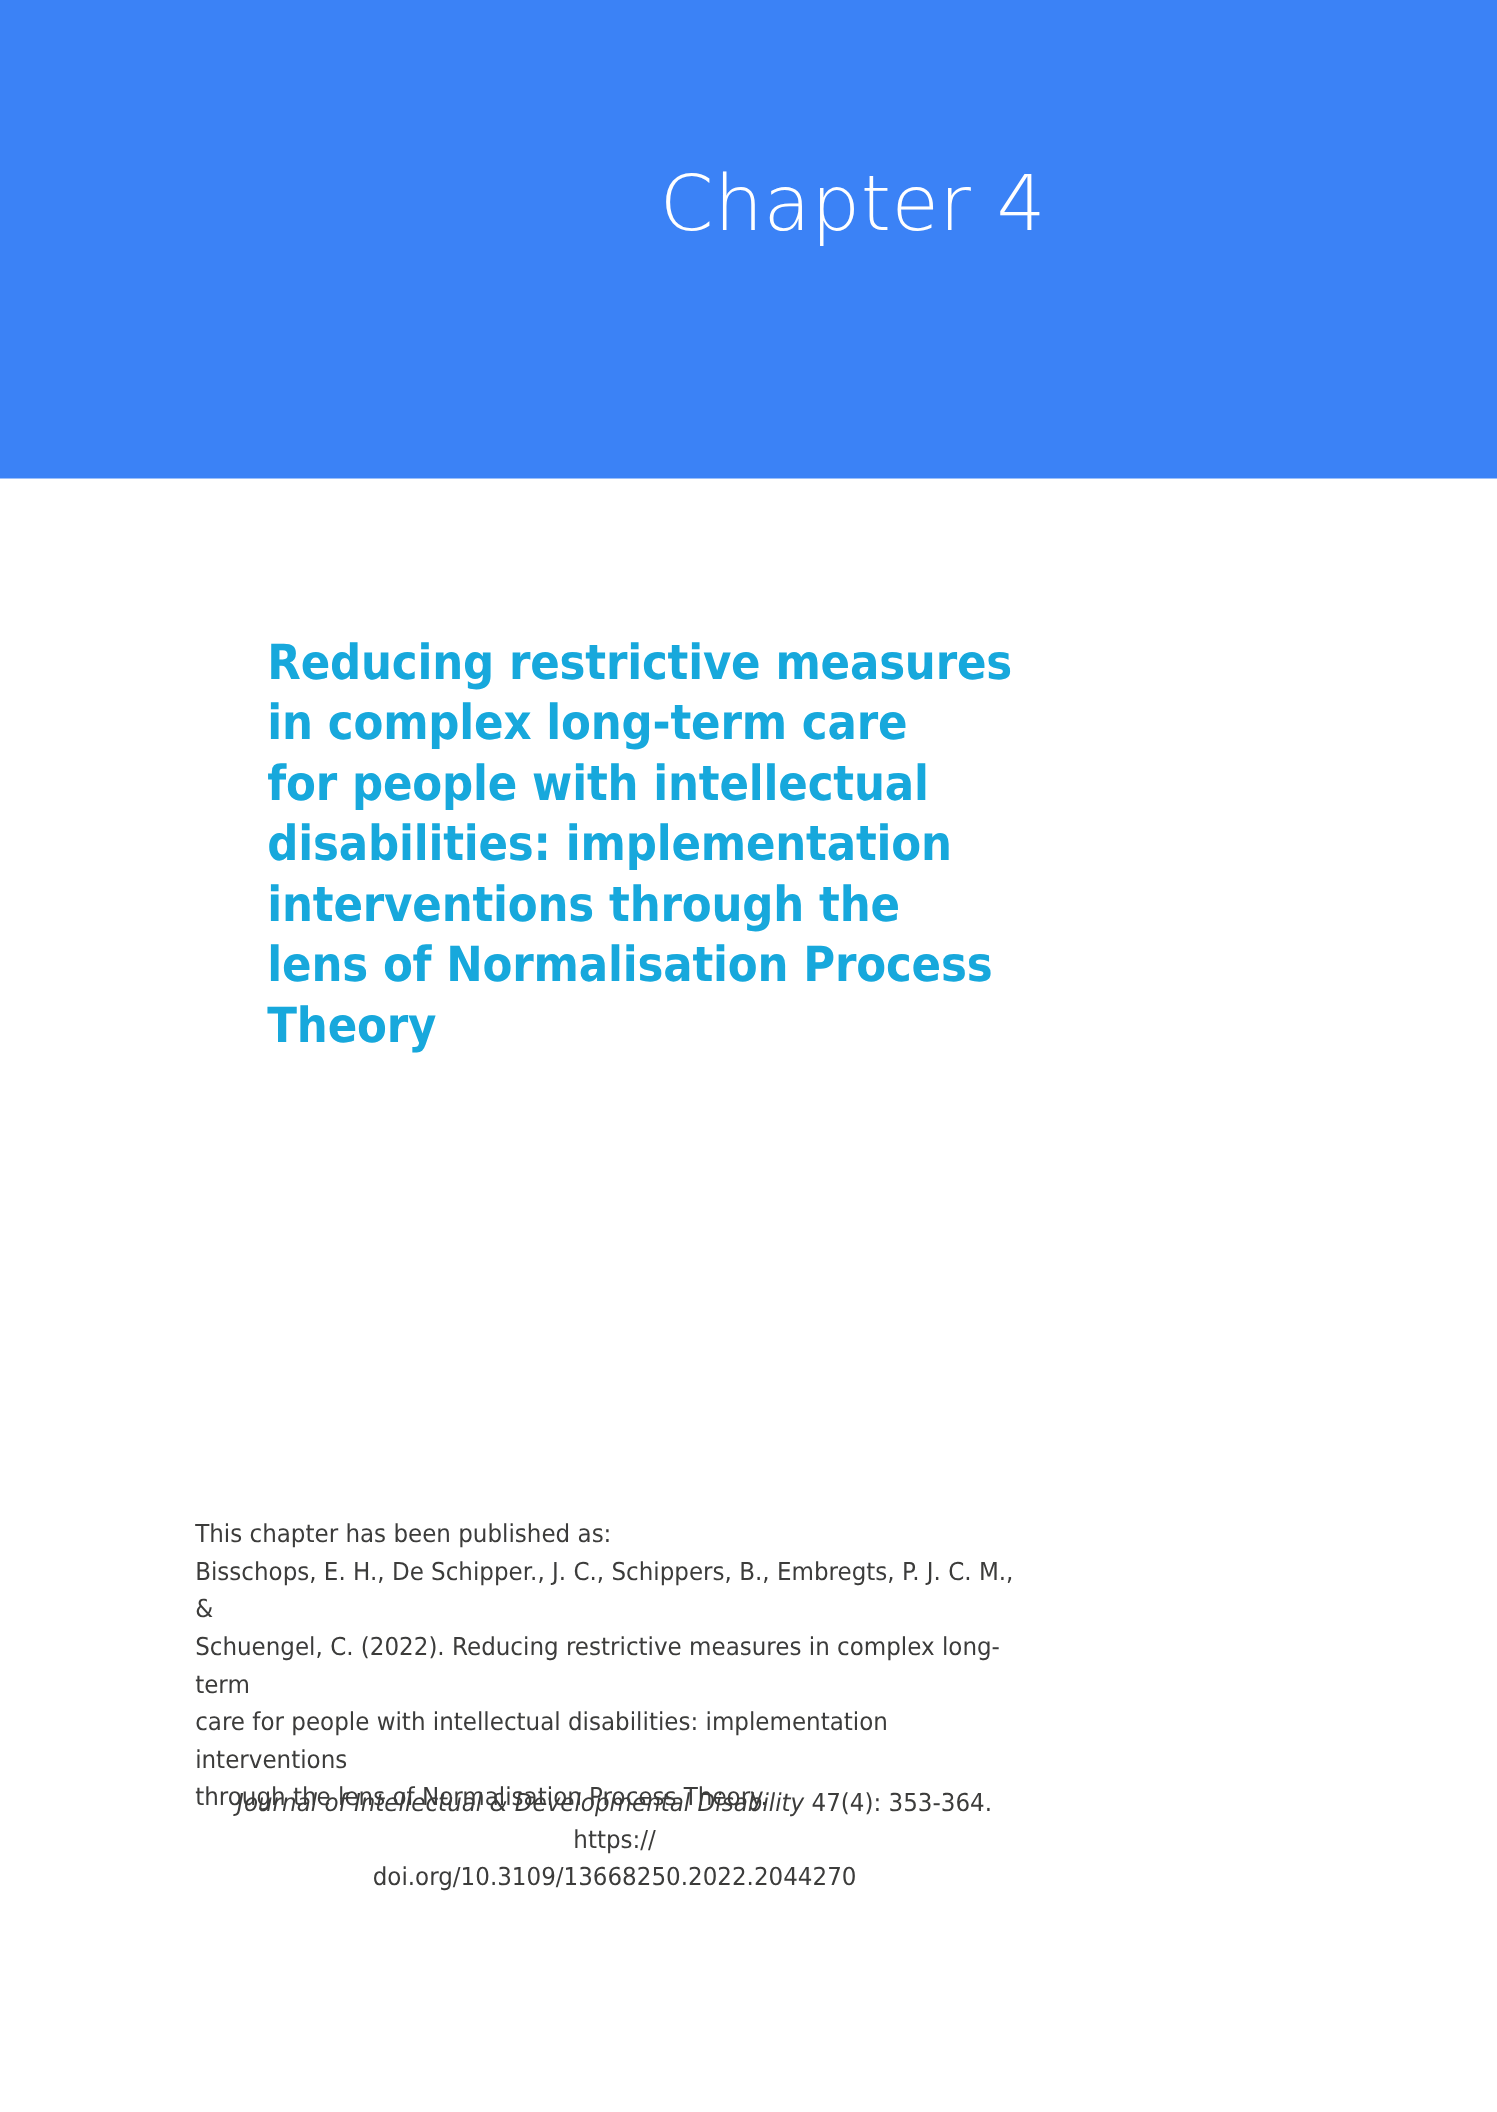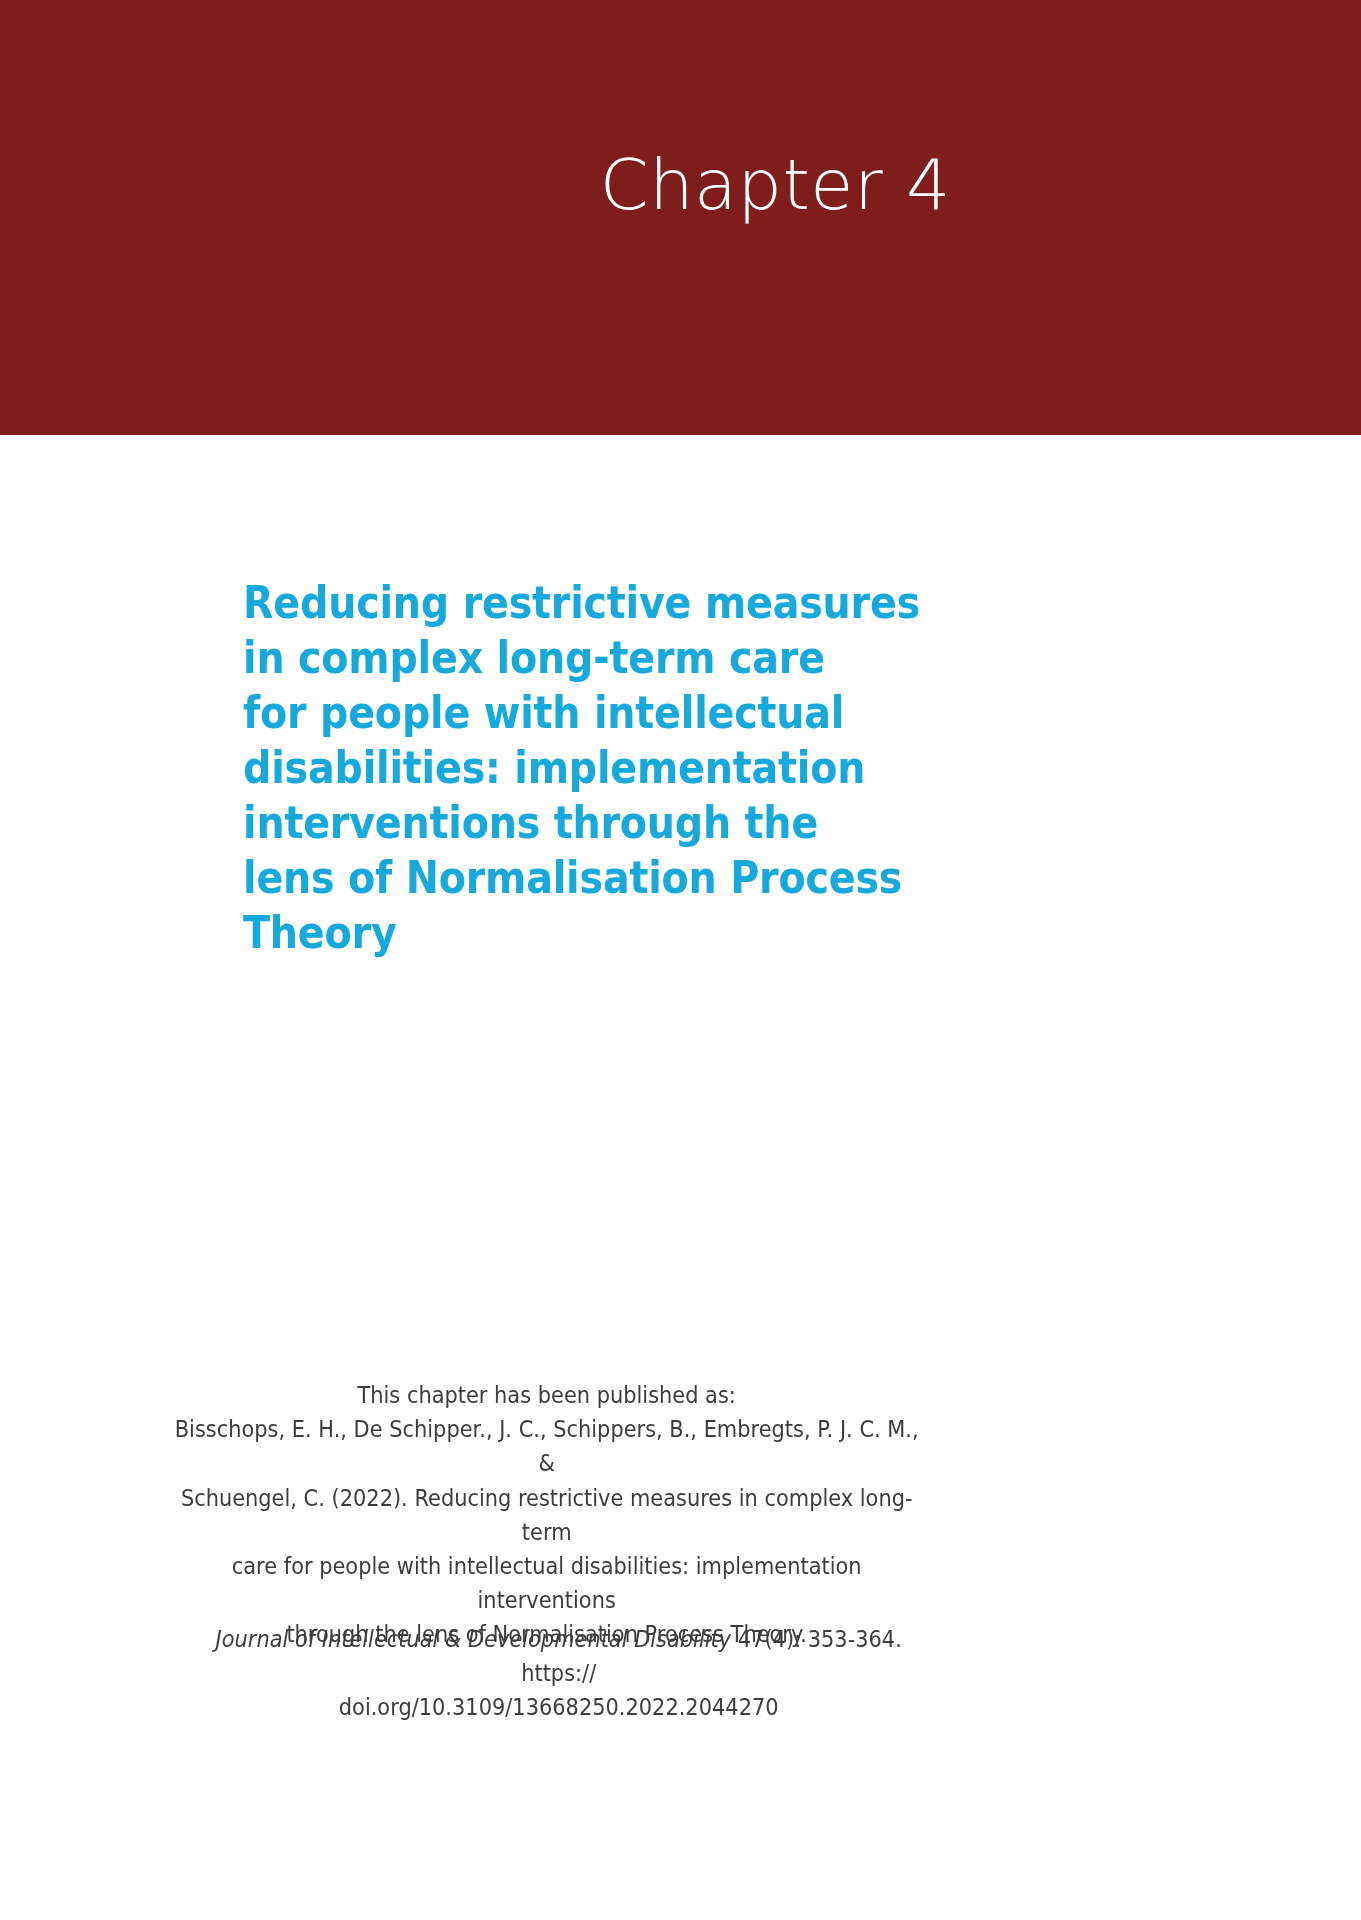--- a/index.html
+++ b/index.html
@@ -17,21 +17,21 @@
     -webkit-font-smoothing: antialiased;
   }
 
   
   .header-band {
     position: absolute;
     left: 0;
     top: 0;
     width: 1361px;
     height: 435px;
-    background: #7f1d1d;
+    background: #3b82f6;
   }
 
   .chapter-label {
     position: absolute;
     right: 410px;
     top: 150px;
     width: 900px;
     text-align: right;
     color: #ffffff;
     font-family: "DejaVu Sans", "Liberation Sans", sans-serif;
@@ -60,26 +60,26 @@
     font-size: 44px;
     line-height: 1.25;
     letter-spacing: -0.2px;
     transform: scaleX(0.90);
     transform-origin: right top;
   }
 
   
   .credit-block {
     position: absolute;
-    left: 108px;
+    left: 120px;
     top: 1378px;
     width: 1231px;
     padding-right: 411px;
     box-sizing: border-box;
-    text-align: center;
+    text-align: left;
   }
   .credit-block .credit-text {
     margin: 0;
     color: #3c3c3b;
     font-family: "DejaVu Sans", "Liberation Sans", sans-serif;
     font-weight: normal;
     font-size: 22.5px;
     line-height: 1.52;
     transform: scaleX(0.93);
     transform-origin: right top;

